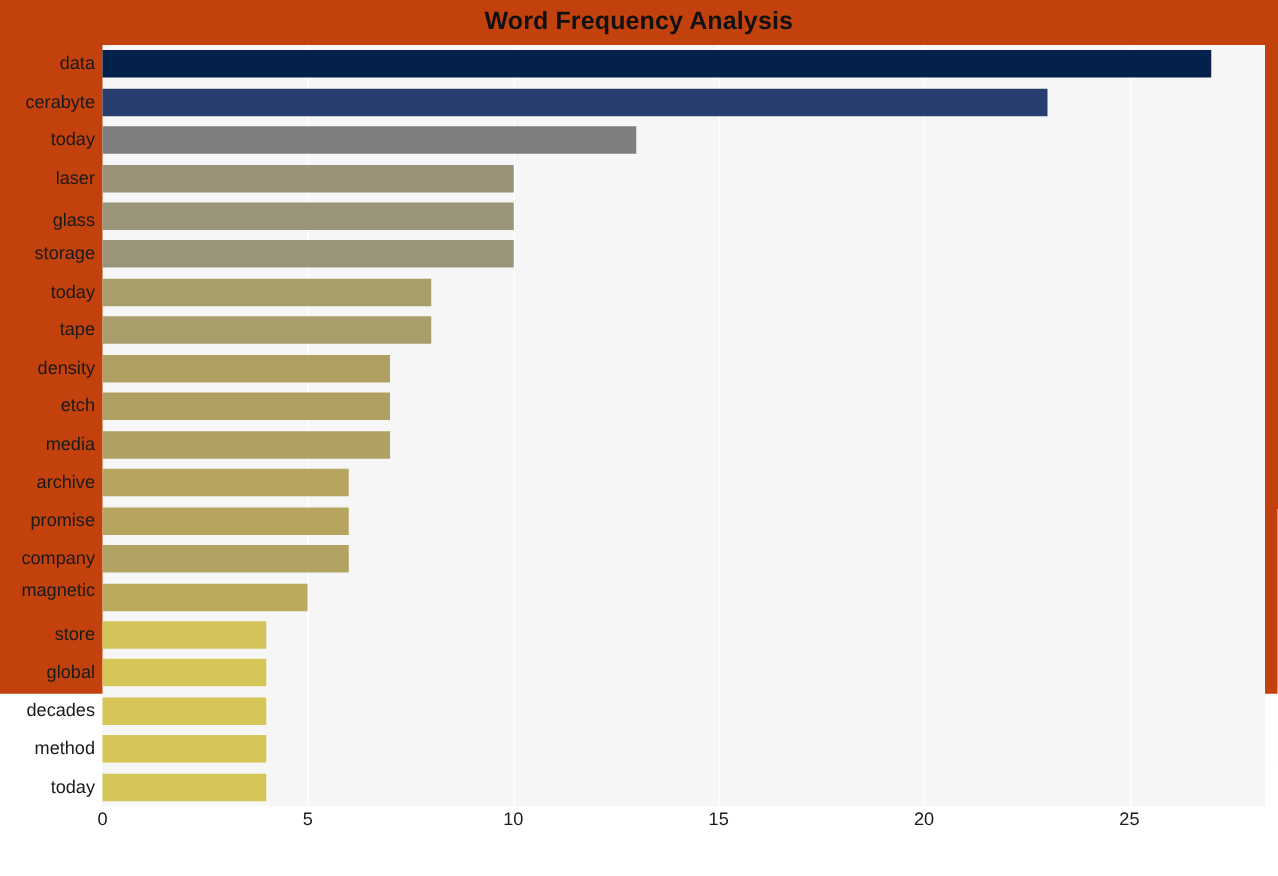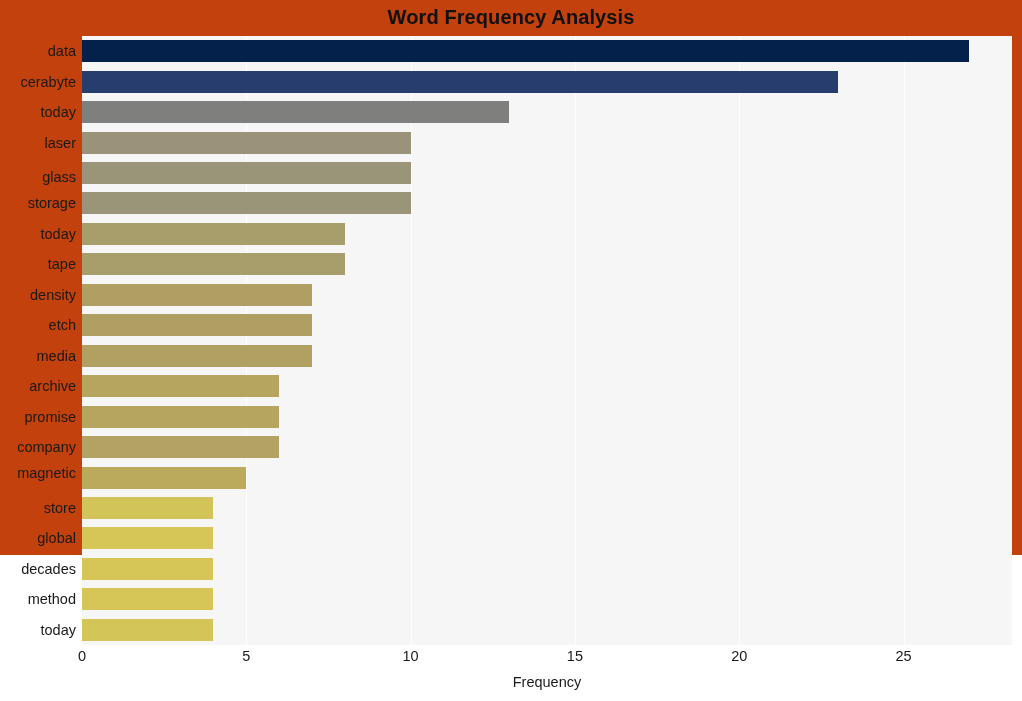--- a/index.html
+++ b/index.html
@@ -164,15 +164,14 @@
     </div>
   <div id="xlabels-layer">
       <div class="xtick-label" style="left: 82px;">0</div>
       <div class="xtick-label" style="left: 246.311px;">5</div>
       <div class="xtick-label" style="left: 410.622px;">10</div>
       <div class="xtick-label" style="left: 574.933px;">15</div>
       <div class="xtick-label" style="left: 739.244px;">20</div>
       <div class="xtick-label" style="left: 903.555px;">25</div>
     </div>
 
-  <div id="xaxis-title">Frequency</div>
 
 </div>
 
 </body></html>

